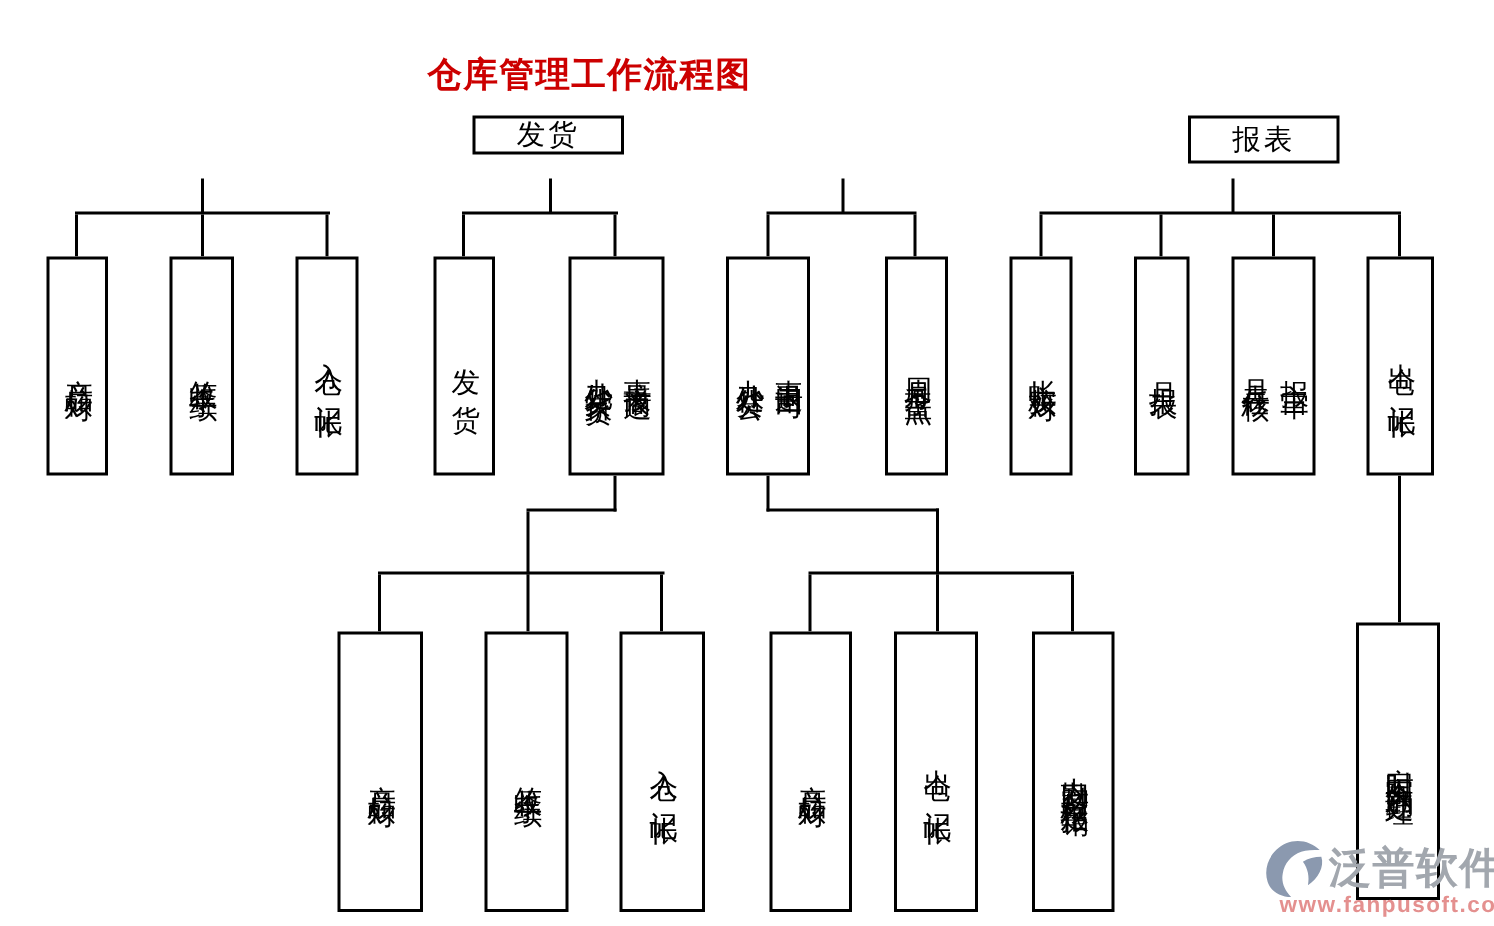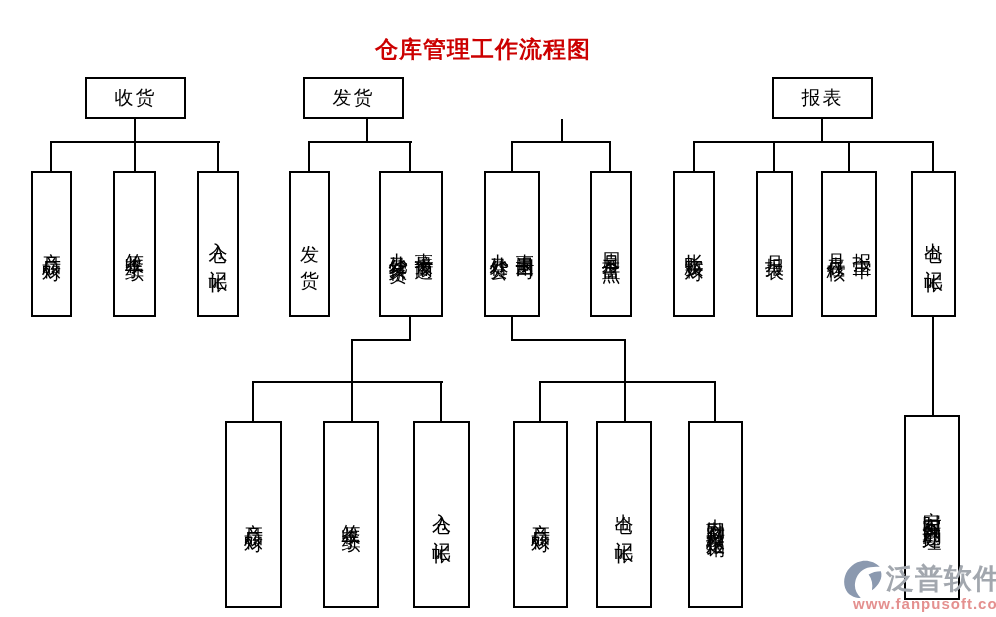--- a/index.html
+++ b/index.html
@@ -3,21 +3,21 @@
 <meta charset="utf-8">
 <style>
   html,body { margin:0; padding:0; background:#ffffff; }
   #canvas {
     position:relative; width:996px; height:617px; background:#ffffff;
     overflow:hidden;
     font-family:"Liberation Sans", sans-serif;
   }
   .title {
     position:absolute; left:285px; top:34px; width:396px;
-    text-align:center; font-size:23px; font-weight:bold;
+    text-align:left; font-size:23px; font-weight:bold;
     color:#cc0000; letter-spacing:1px; z-index:3;
   }
   .box {
     position:absolute; box-sizing:border-box;
     border:2px solid #000; background:#fff;
     display:flex; align-items:center; justify-content:center;
     z-index:2;
   }
   .h { font-size:19px; letter-spacing:2px; color:#000; }
   .v {
@@ -37,27 +37,24 @@
     letter-spacing:1px; margin-top:-3px; padding-left:11px;
   }
 </style>
 </head>
 <body>
 
 <div id="canvas">
 
   <div class="title">仓库管理工作流程图</div>
 
-  <div class="box" style="left:85px;  top:77px; width:101px; height:42px;">
-    <span class="h">收货</span>
-  </div>
-  <div class="box" style="left:303px; top:77px; width:101px; height:42px;">
+  <div class="box" style="left:315px; top:77px; width:101px; height:26px;">
     <span class="h">发货</span>
   </div>
-  <div class="box" style="left:772px; top:77px; width:101px; height:42px;">
+  <div class="box" style="left:792px; top:77px; width:101px; height:32px;">
     <span class="h">报表</span>
   </div>
 
   <div class="box" style="left:31px;  top:171px; width:41px; height:146px;">
     <span class="v">产品核对</span>
   </div>
   <div class="box" style="left:113px; top:171px; width:43px; height:146px;">
     <span class="v">签收手续</span>
   </div>
   <div class="box" style="left:197px; top:171px; width:42px; height:146px;">

